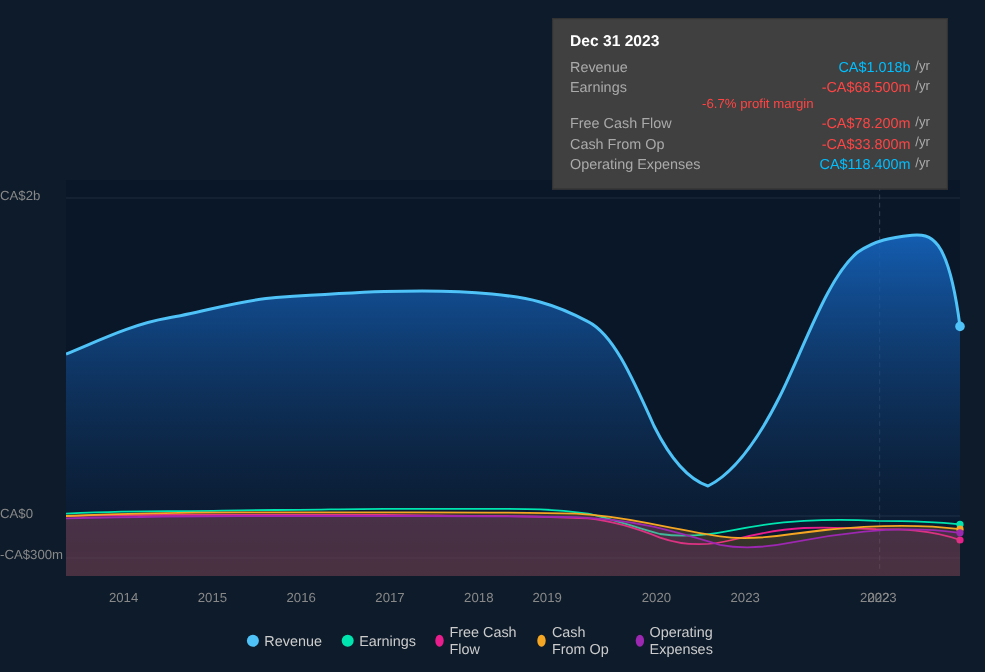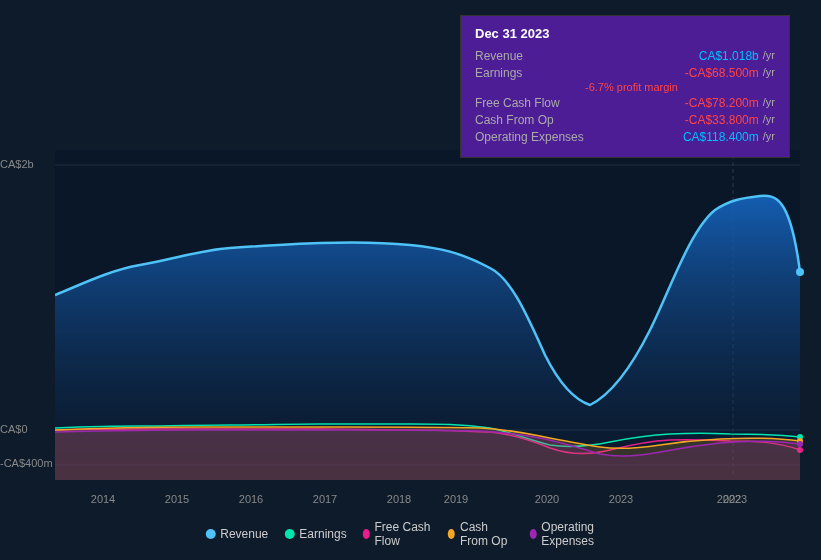--- a/index.html
+++ b/index.html
@@ -17,21 +17,21 @@
       position: relative;
       width: 821px;
       height: 560px;
     }
 
     
     #tooltip {
       position: absolute;
       top: 15px;
       left: 460px;
-      background: #4c1d95;
+      background: #404040;
       border: 1px solid #333;
       padding: 10px 14px;
       z-index: 10;
       min-width: 330px;
     }
 
     .tooltip-title {
       color: #fff;
       font-size: 13px;
       font-weight: bold;
@@ -197,21 +197,21 @@
 
     <path d="M55,432 C100,431 150,430 200,430 C250,430 300,430 350,430 C400,430 440,430 480,431
              C500,432 520,434 540,438 C560,442 580,448 600,454
              C620,458 640,456 660,452 C680,448 700,445 720,443 C740,441 770,440 800,444" fill="none" stroke="#9c27b0" stroke-width="1.5" clip-path="url(#chartClip)"></path>
     <circle cx="800" cy="444" r="3" fill="#9c27b0"></circle>
 
   </svg>
 
   <div class="y-label" style="top: 158px;">CA$2b</div>
   <div class="y-label" style="top: 423px;">CA$0</div>
-  <div class="y-label" style="top: 457px;">-CA$400m</div>
+  <div class="y-label" style="top: 457px;">-CA$300m</div>
 
   <div class="x-label" style="left: 103px;">2014</div>
   <div class="x-label" style="left: 177px;">2015</div>
   <div class="x-label" style="left: 251px;">2016</div>
   <div class="x-label" style="left: 325px;">2017</div>
   <div class="x-label" style="left: 399px;">2018</div>
   <div class="x-label" style="left: 456px;">2019</div>
   <div class="x-label" style="left: 547px;">2020</div>
   <div class="x-label" style="left: 621px;">2023</div>
   <div class="x-label" style="left: 729px; text-align: center;">2022</div>

